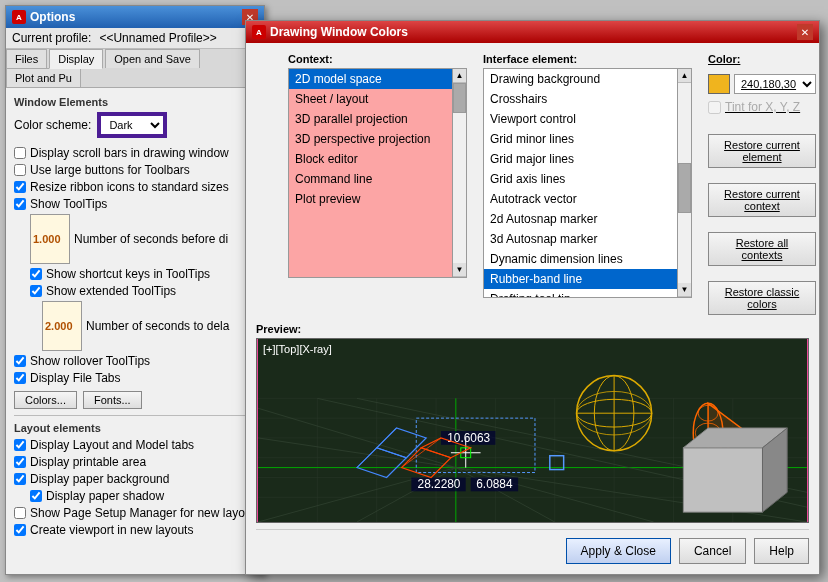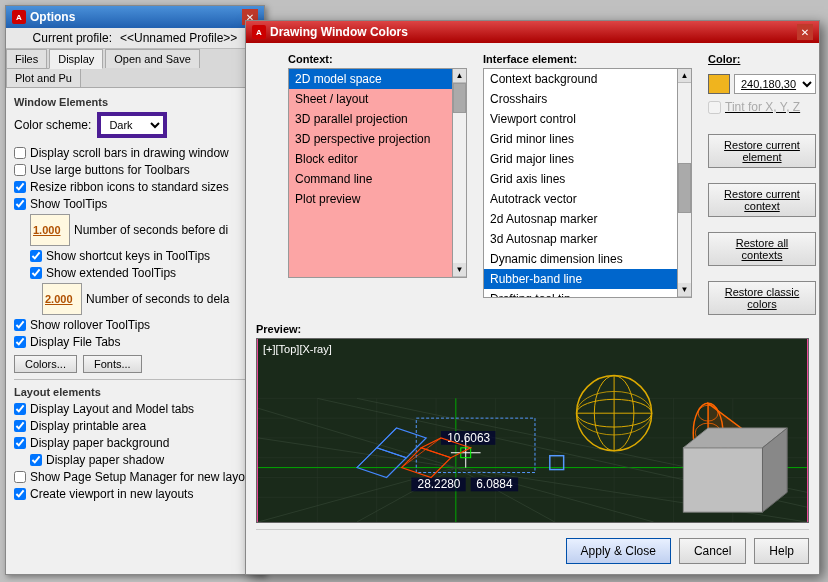--- a/index.html
+++ b/index.html
@@ -49,21 +49,20 @@
     }
 
     .options-profile-bar {
       background: #e8e8e8;
       border-bottom: 1px solid #bbb;
       padding: 3px 6px;
       display: flex;
       align-items: center;
       gap: 8px;
       font-size: 11px;
-      justify-content: center;
     }
 
     .options-tabs {
       display: flex;
       border-bottom: 1px solid #aaa;
       background: #d8d8d8;
       flex-wrap: wrap;
     }
     .options-tab {
       padding: 3px 8px;
@@ -121,26 +120,25 @@
     .indent-row {
       margin-left: 16px;
     }
     .indent-row2 {
       margin-left: 28px;
     }
 
     .number-input {
       width: 40px;
       border: 1px solid #999;
-      padding: 9px 2px;
+      padding: 18px 2px;
       font-size: 11px;
       background: #fff8e0;
       color: #b05000;
       font-weight: bold;
-      text-decoration: underline;
     }
 
     .button-row {
       display: flex;
       gap: 6px;
       margin: 6px 0;
     }
     .win-button {
       padding: 2px 10px;
       border: 1px solid #888;
@@ -530,21 +528,21 @@
             </div>
             <div class="scroll-arrow">▼</div>
           </div>
         </div>
       </div>
 
       <div class="dwc-column">
         <div class="dwc-label">Interface element:</div>
         <div style="display:flex;">
           <div class="interface-list">
-            <div class="interface-item">Context background</div>
+            <div class="interface-item">Drawing background</div>
             <div class="interface-item">Crosshairs</div>
             <div class="interface-item">Viewport control</div>
             <div class="interface-item">Grid minor lines</div>
             <div class="interface-item">Grid major lines</div>
             <div class="interface-item">Grid axis lines</div>
             <div class="interface-item">Autotrack vector</div>
             <div class="interface-item">2d Autosnap marker</div>
             <div class="interface-item">3d Autosnap marker</div>
             <div class="interface-item">Dynamic dimension lines</div>
             <div class="interface-item selected">Rubber-band line</div>

